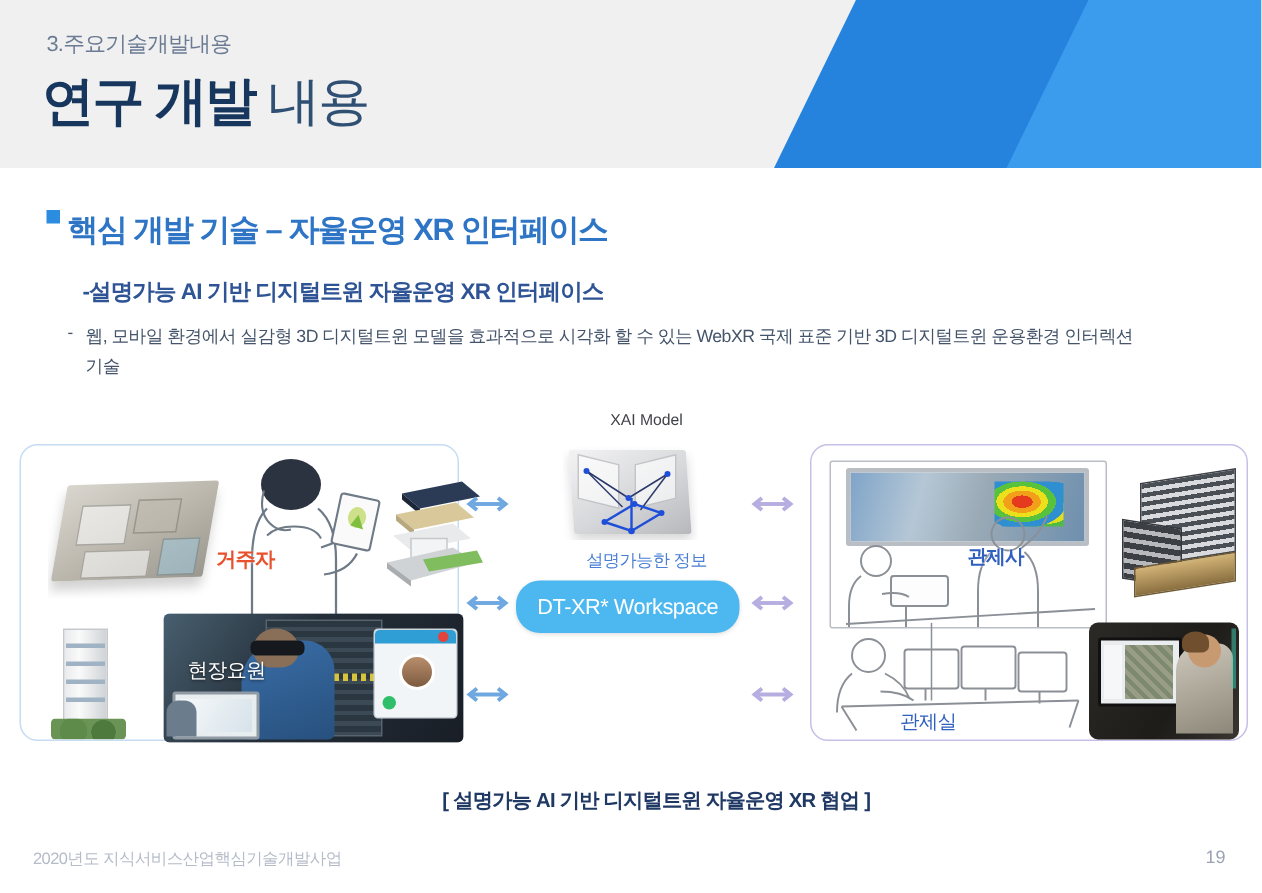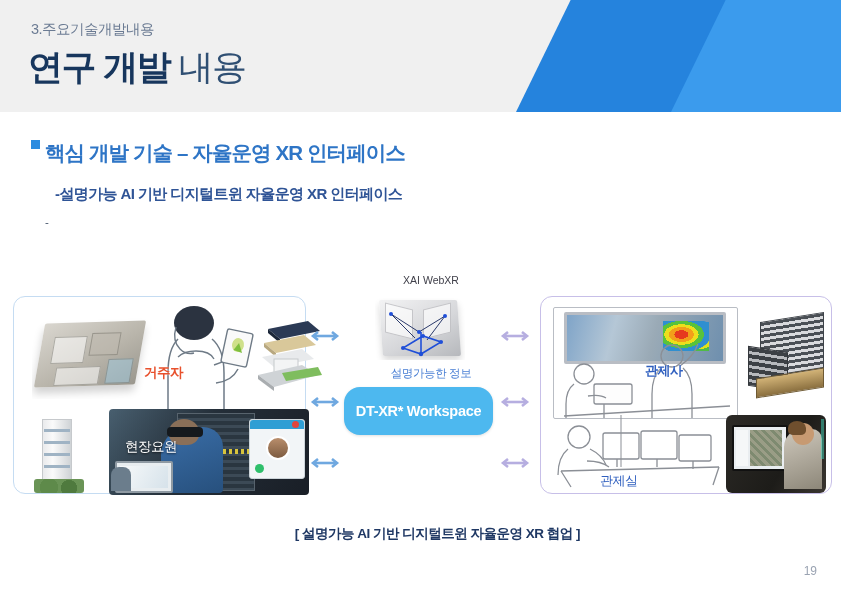--- a/index.html
+++ b/index.html
@@ -231,24 +231,24 @@
   }
   .xai-w1 { left:10px; top:8px; width:28px; height:30px; transform: skewY(14deg); }
   .xai-w2 { left:48px; top:8px; width:28px; height:30px; transform: skewY(-14deg); }
   .xai-graph { position:absolute; left:0; top:0; width:90px; height:62px; }
 
   .xai-info {
     position:absolute; left:356px; top:366px; width:150px; text-align:center;
     font-size:11.5px; color:#4a7fd4; font-weight:500; letter-spacing:-0.4px;
   }
   .pill {
-    position:absolute; left:344px; top:387px; width:149px; height:48px;
+    position:absolute; left:344px; top:387px; width:149px; height:35px;
     background:#4db8ef; border-radius:16px;
     display:flex; align-items:center; justify-content:center;
-    color:#fff; font-size:14.5px; font-weight:bold; letter-spacing:-0.3px;
+    color:#fff; font-size:14.5px; font-weight:normal; letter-spacing:-0.3px;
     box-shadow:0 1px 3px rgba(0,0,0,.13);
   }
 
   
   .arrow { position:absolute; height:12px; }
   .arrow svg { display:block; }
 
   
   .ctrl-room {
     left:12px; top:10px; width:185px; height:112px;
@@ -354,20 +354,21 @@
   </div>
   <div class="kicker">3.주요기술개발내용</div>
   <div class="title-main">
     <span class="title-strong">연구 개발</span><span> </span><span class="title-light">내용</span>
   </div>
 
   <div class="sec-bullet"></div>
   <div class="sec-heading">핵심 개발 기술 – 자율운영 XR 인터페이스</div>
   <div class="sub-heading">-설명가능 AI 기반 디지털트윈 자율운영 XR 인터페이스</div>
   <div class="body-dash">-</div>
+  <div class="body-text">웹, 모바일 환경에서 실감형 3D 디지털트윈 모델을 효과적으로 시각화 할 수 있는 WebXR 국제 표준 기반 3D 디지털트윈 운용환경 인터렉션 기술</div>
 
   <div class="diagram">
 
     <div class="panel panel-left">
 
       <div class="art floorplan">
         <div class="fp-base"></div>
         <div class="fp-room fp-r1"></div>
         <div class="fp-room fp-r2"></div>
         <div class="fp-room fp-r3"></div>
@@ -514,21 +515,21 @@
         <div class="op-accent"></div>
       </div>
     </div>
   </div>
 
   <div class="label-red">거주자</div>
   <div class="label-white-fw">현장요원</div>
   <div class="label-blue-gs">관제사</div>
   <div class="label-blue-cr">관제실</div>
 
-  <div class="xai-caption">XAI WebXR</div>
+  <div class="xai-caption">XAI Model</div>
   <div class="xai-info">설명가능한 정보</div>
   <div class="pill">DT-XR* Workspace</div>
 
   <div class="arrow" style="left:310px; top:330px; width:30px;">
     <svg width="30" height="12" viewBox="0 0 30 12">
         <g stroke="#6fa8e0" stroke-width="2.6" fill="none">
           <path d="M5 6 L25 6"></path>
           <path d="M8 2 L3 6 L8 10"></path>
           <path d="M22 2 L27 6 L22 10"></path>
         </g>
@@ -575,15 +576,16 @@
     <svg width="30" height="12" viewBox="0 0 30 12">
         <g stroke="#b6aee0" stroke-width="2.6" fill="none">
           <path d="M5 6 L25 6"></path>
           <path d="M8 2 L3 6 L8 10"></path>
           <path d="M22 2 L27 6 L22 10"></path>
         </g>
       </svg>
   </div>
 
   <div class="caption">[ 설명가능 AI 기반 디지털트윈 자율운영 XR 협업 ]</div>
+  <div class="footer-text">2020년도 지식서비스산업핵심기술개발사업</div>
   <div class="page-num">19</div>
 
 </div>
 
 </body></html>

